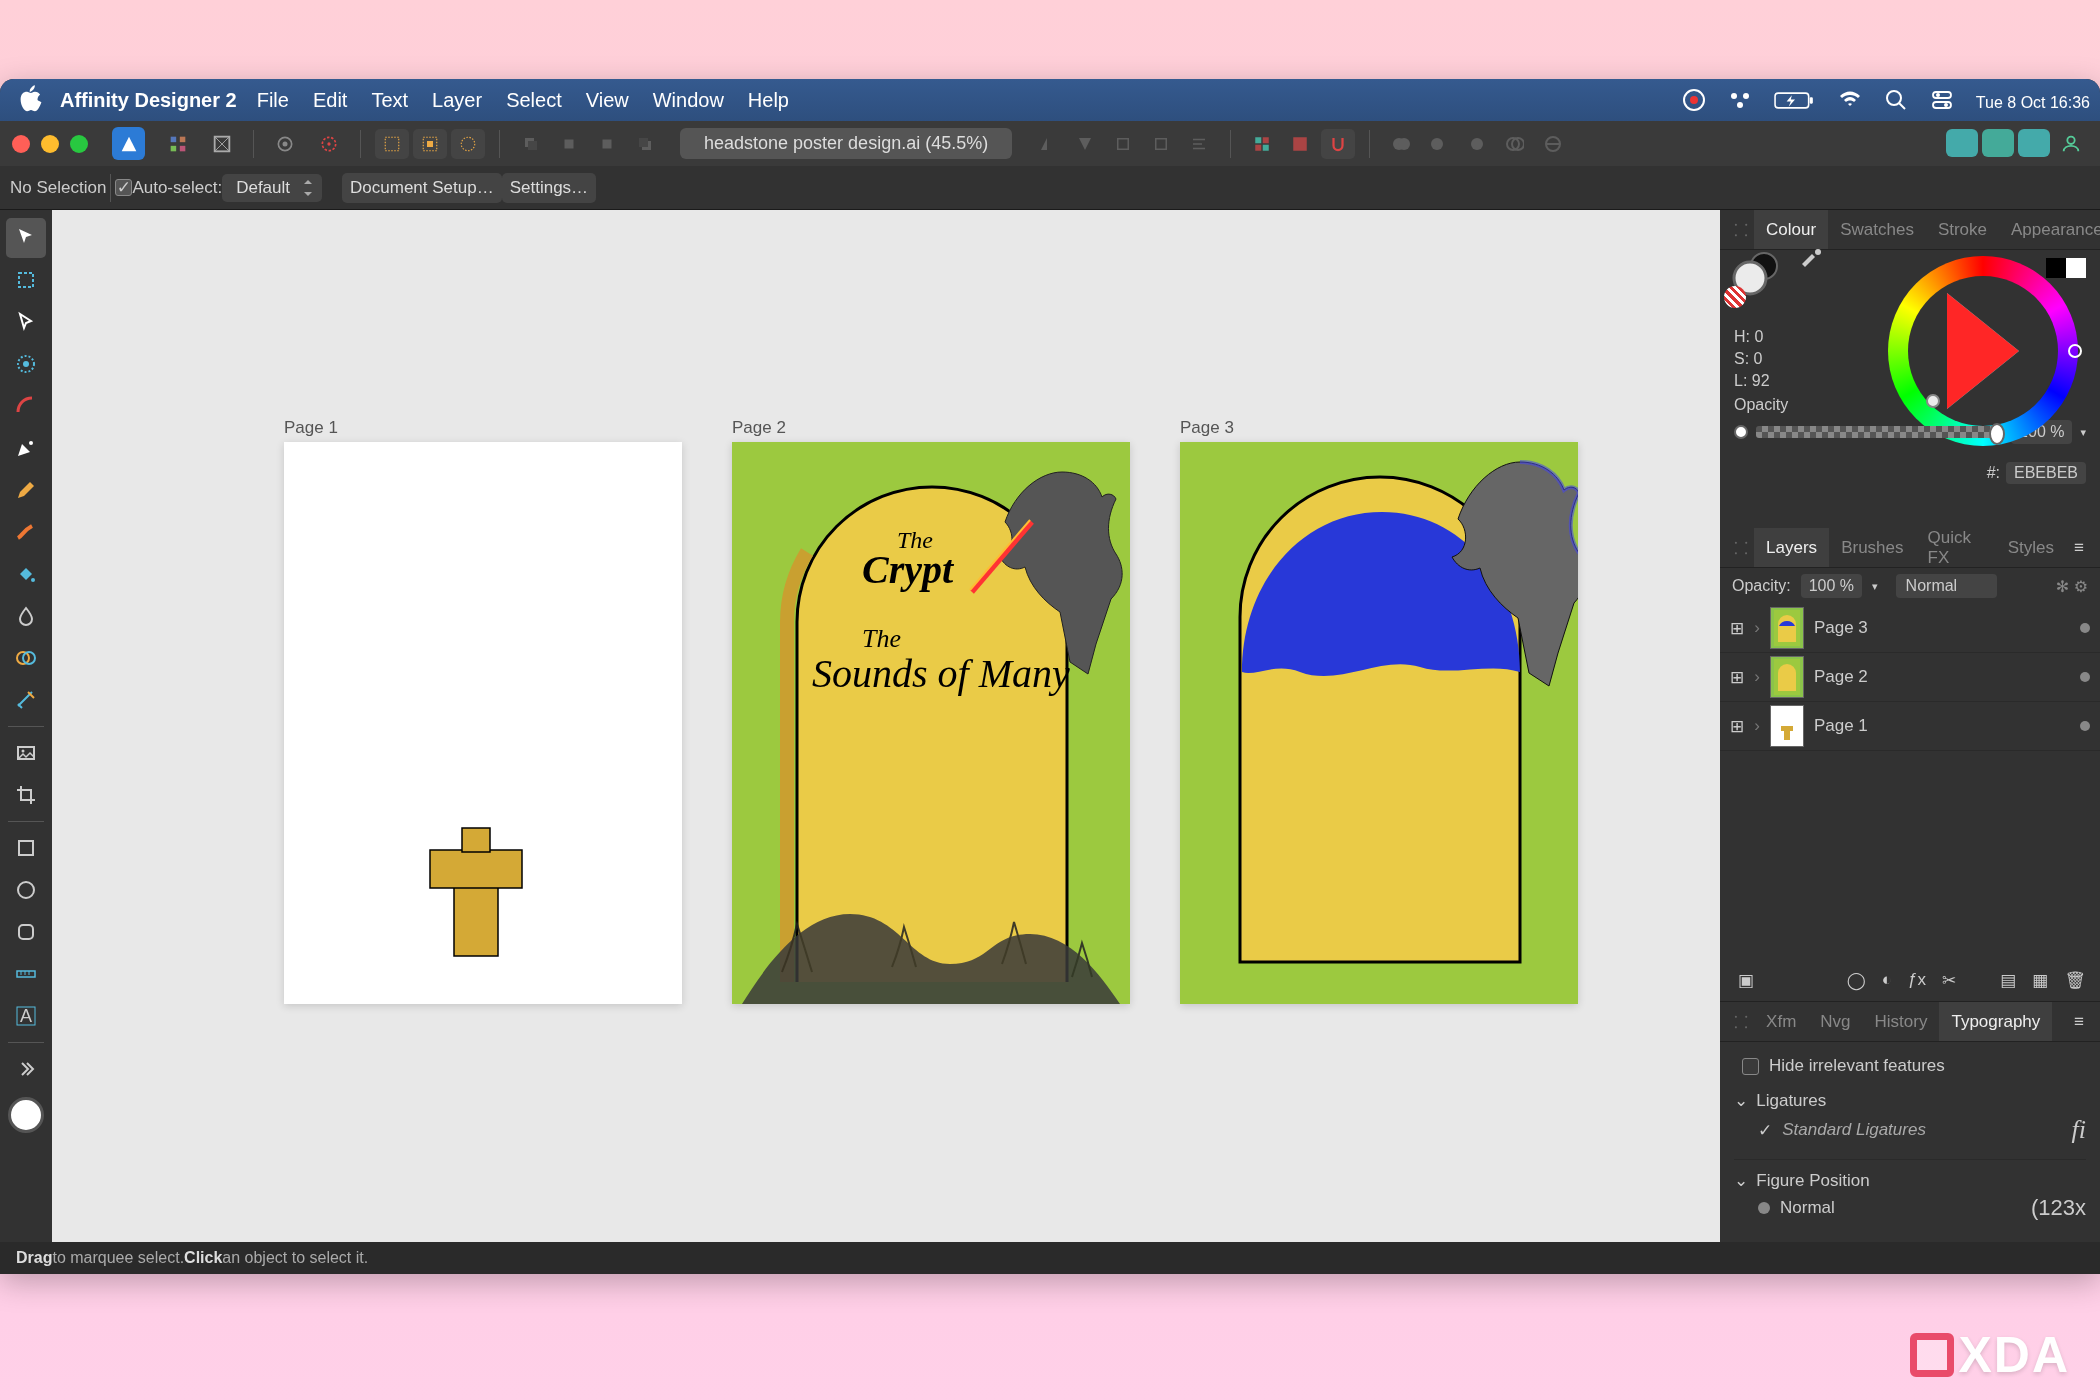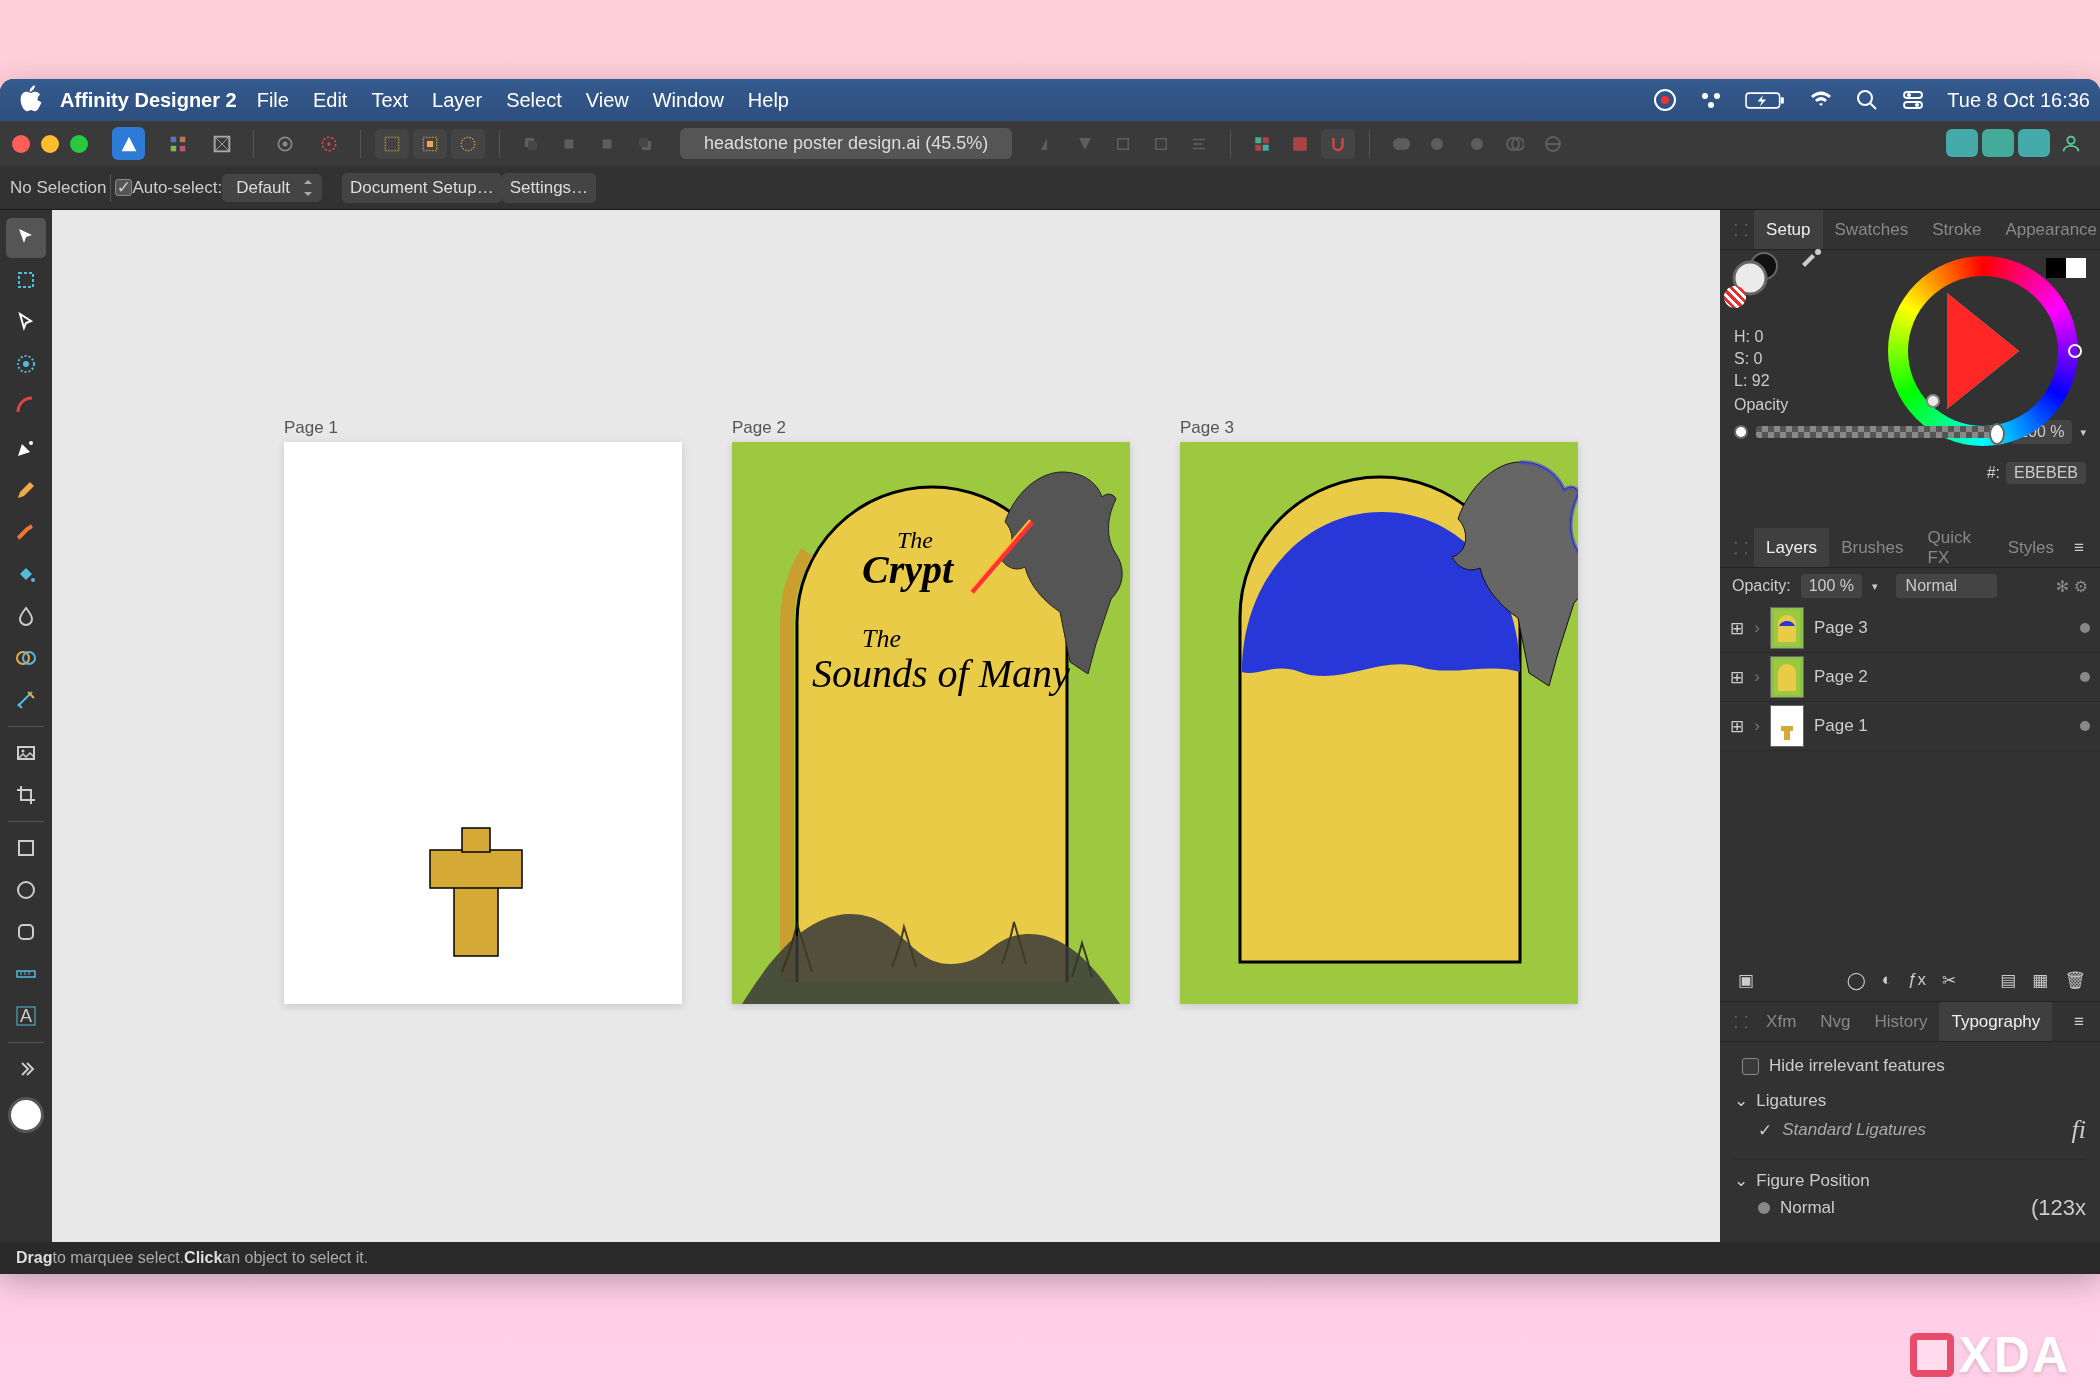--- a/index.html
+++ b/index.html
@@ -2,21 +2,21 @@
 <html><head>
 <meta charset="utf-8">
 <style>
 * { margin: 0; padding: 0; box-sizing: border-box; font-family: -apple-system, "Helvetica Neue", Arial, sans-serif; }
 body { width: 2100px; height: 1400px; background: linear-gradient(to bottom, #ffd0d8, #ffc8e0, #ffd0e8); overflow: hidden; }
 .app-window { position: absolute; left: 0; top: 79px; width: 2100px; height: 1195px; background: #2a2a2a; border-radius: 14px 14px 0 0; overflow: hidden; box-shadow: 0 8px 30px rgba(0,0,0,.25);}
 .menubar { position: absolute; left: 0; top: 79px; width: 2100px; height: 42px; background: linear-gradient(#355a8f,#2e4f7e); display: flex; align-items: center; color: #fff; font-size: 20px; padding: 0 10px; z-index: 10; border-radius: 14px 14px 0 0;}
 .apple { width: 26px; margin: 0 16px 0 8px; }
 .menubar .appname { font-weight: 700; margin-right: 20px; }
 .menubar .m { margin-right: 24px; cursor: default; }
-.mb-right { margin-left: auto; display: flex; align-items: flex-end; gap: 22px; font-size: 20px; }
+.mb-right { margin-left: auto; display: flex; align-items: flex-end; gap: 22px; font-size: 16px; }
 .mb-icon { width: 24px; height: 24px; display: inline-flex; align-items: center; justify-content: center; }
 .toolbar { position: absolute; top: 42px; left: 0; right: 0; height: 45px; background: #3a3a3a; display: flex; align-items: center; padding: 0 12px; gap: 10px; }
 .traffic { display: flex; gap: 11px; margin-right: 14px; }
 .tl { width: 18px; height: 18px; border-radius: 50%; }
 .app-icon { width: 33px; height: 33px; background: #2c7bd6; border-radius: 6px; display: flex; align-items: center; justify-content: center; margin-right: 6px;}
 .tb-group { display: flex; gap: 4px; }
 .tb-btn { width: 34px; height: 30px; border-radius: 5px; display: flex; align-items: center; justify-content: center; }
 .tb-btn.dim { opacity: .45; }
 .tb-sep { width: 1px; height: 28px; background: #555; margin: 0 4px; }
 .doc-title { background: #555; border-radius: 6px; padding: 5px 24px; color: #ddd; font-size: 18px; margin: 12px 8px; }
@@ -486,21 +486,21 @@
           <path d="M95 12c22 0 38 12 44 28 6-5 13-3 15 3-11 22-11 44 0 60 9 13 11 33-5 50l-16 50-9 33-20-13-11-55c-16-11-33-28-38-50-11 5-22 0-28-11 17-5 17-28 6-38 11-33 38-57 62-57z" fill="#666" stroke="#111" stroke-width="1"></path>
           <path d="M95 12c22 0 38 12 44 28 6-5 13-3 15 3-11 22-11 44 0 60" fill="none" stroke="#44e" stroke-width="4" opacity=".55"></path>
         </g>
       </svg>
     </div>
   </div>
 
   <div class="right-panels">
     <div class="panel-tabs">
       <span style="color:#666;padding:0 6px">⸬</span>
-      <div class="ptab active">Setup</div>
+      <div class="ptab active">Colour</div>
       <div class="ptab">Swatches</div>
       <div class="ptab">Stroke</div>
       <div class="ptab">Appearance</div>
 
     </div>
     <div class="colour-body">
       <div class="fg-bg">
         <svg width="60" height="52">
             <circle cx="38" cy="16" r="13" fill="#111" stroke="#666" stroke-width="2"></circle>
             <circle cx="24" cy="28" r="16" fill="#ebebeb" stroke="#666" stroke-width="3"></circle>

